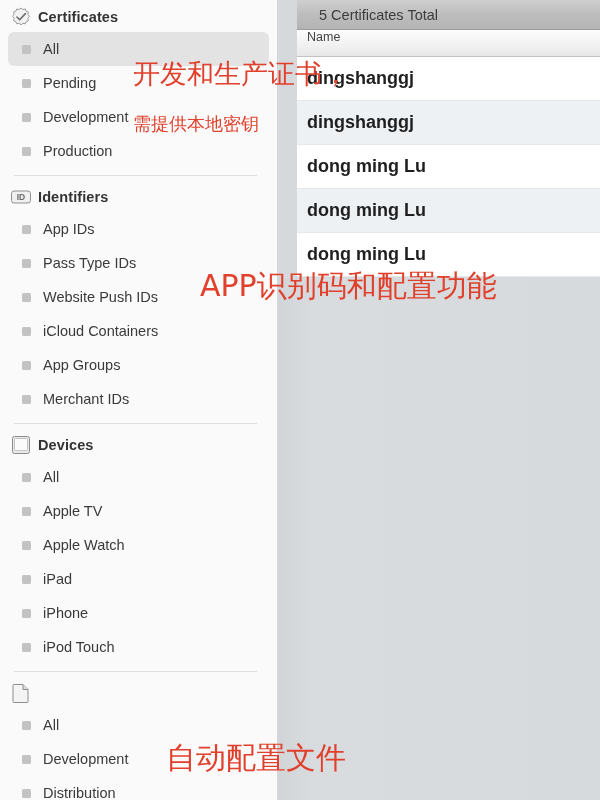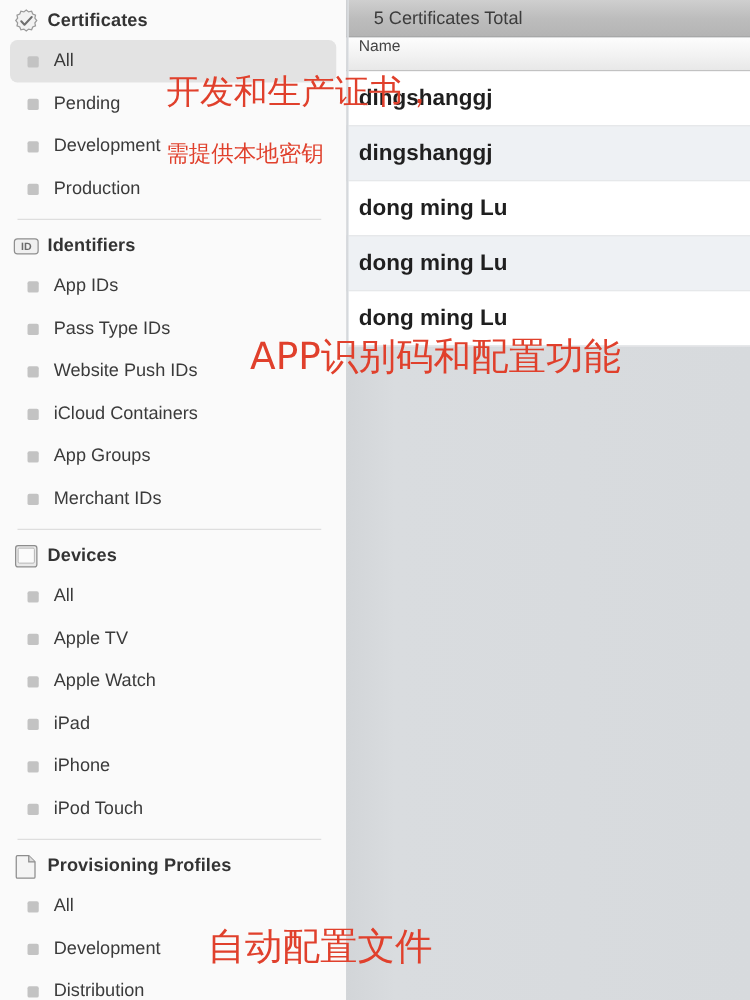--- a/index.html
+++ b/index.html
@@ -85,20 +85,21 @@
   }
 
   
   .content {
     position: absolute;
     left: 277px; top: 0;
     width: 323px;
     height: 800px;
     background: #d6d9dc;
     overflow: hidden;
+    padding-left: 20px;
   }
 
   .toolbar {
     height: 30px;
     background: linear-gradient(to bottom, #cfcfcf 0%, #bdbdbd 50%, #b4b4b4 100%);
     border-bottom: 1px solid #9b9b9b;
     display: flex;
     align-items: center;
     padding-left: 22px;
   }
@@ -262,21 +263,20 @@
             <span class="nav-label">iPod Touch</span>
           </div>
         </div>
         <div class="divider"></div>
         <div class="section">
           <div class="section-head">
             <span class="section-icon"><svg width="22" height="22" viewBox="0 0 22 22">
                 <path d="M4 2.5 h9 l5 5 v12 a1 1 0 0 1 -1 1 h-13 a1 1 0 0 1 -1 -1 v-16 a1 1 0 0 1 1 -1z" fill="#f4f4f4" stroke="#8d8d8d" stroke-width="1"></path>
                 <path d="M13 2.5 v5 h5" fill="#dcdcdc" stroke="#8d8d8d" stroke-width="1"></path>
               </svg></span>
-            <span class="section-title">Provisioning Profiles</span>
           </div>
           <div class="nav-item">
             <span class="bullet"></span>
             <span class="nav-label">All</span>
           </div>
           <div class="nav-item">
             <span class="bullet"></span>
             <span class="nav-label">Development</span>
           </div>
           <div class="nav-item">

